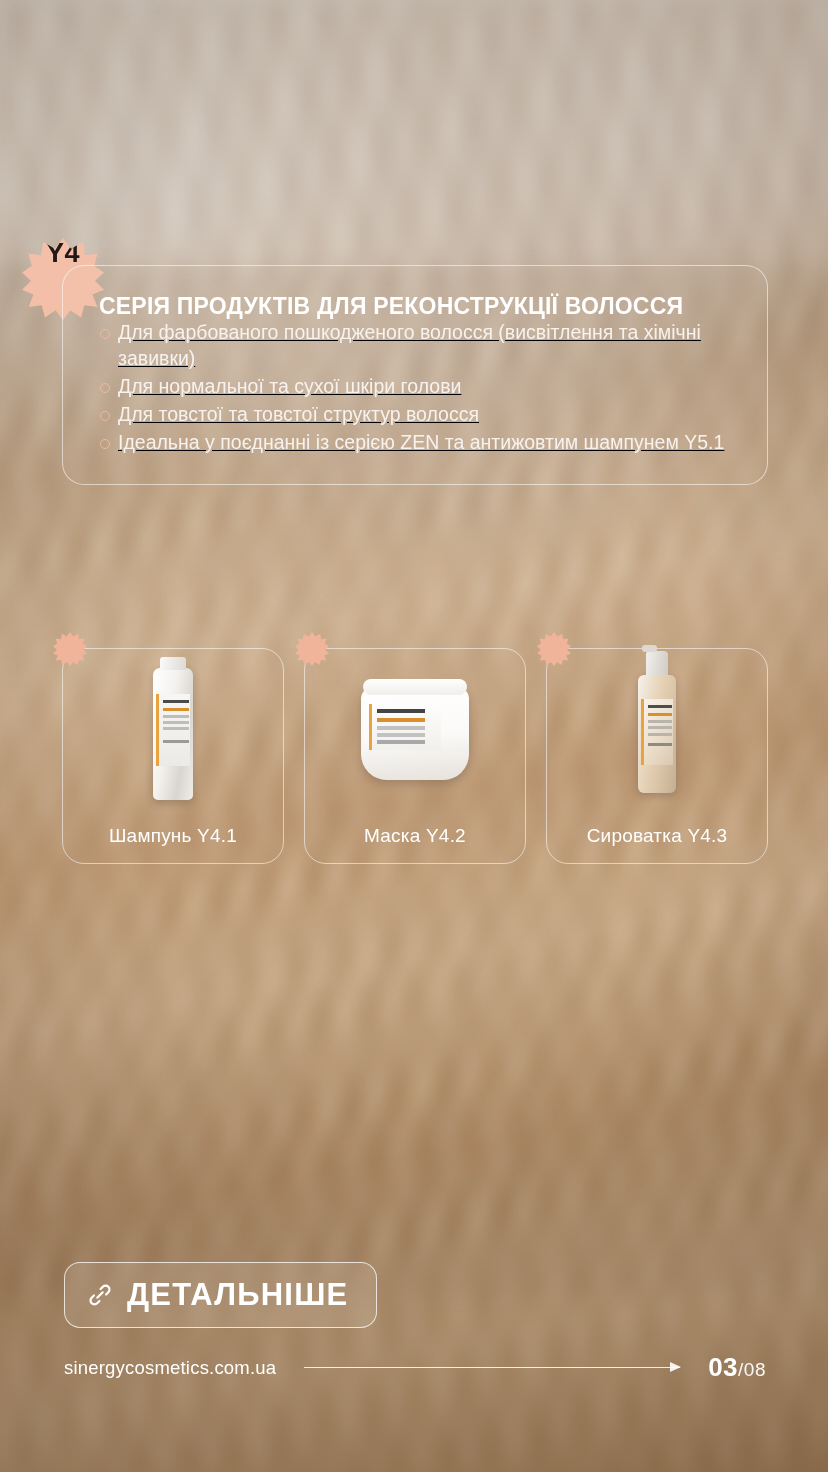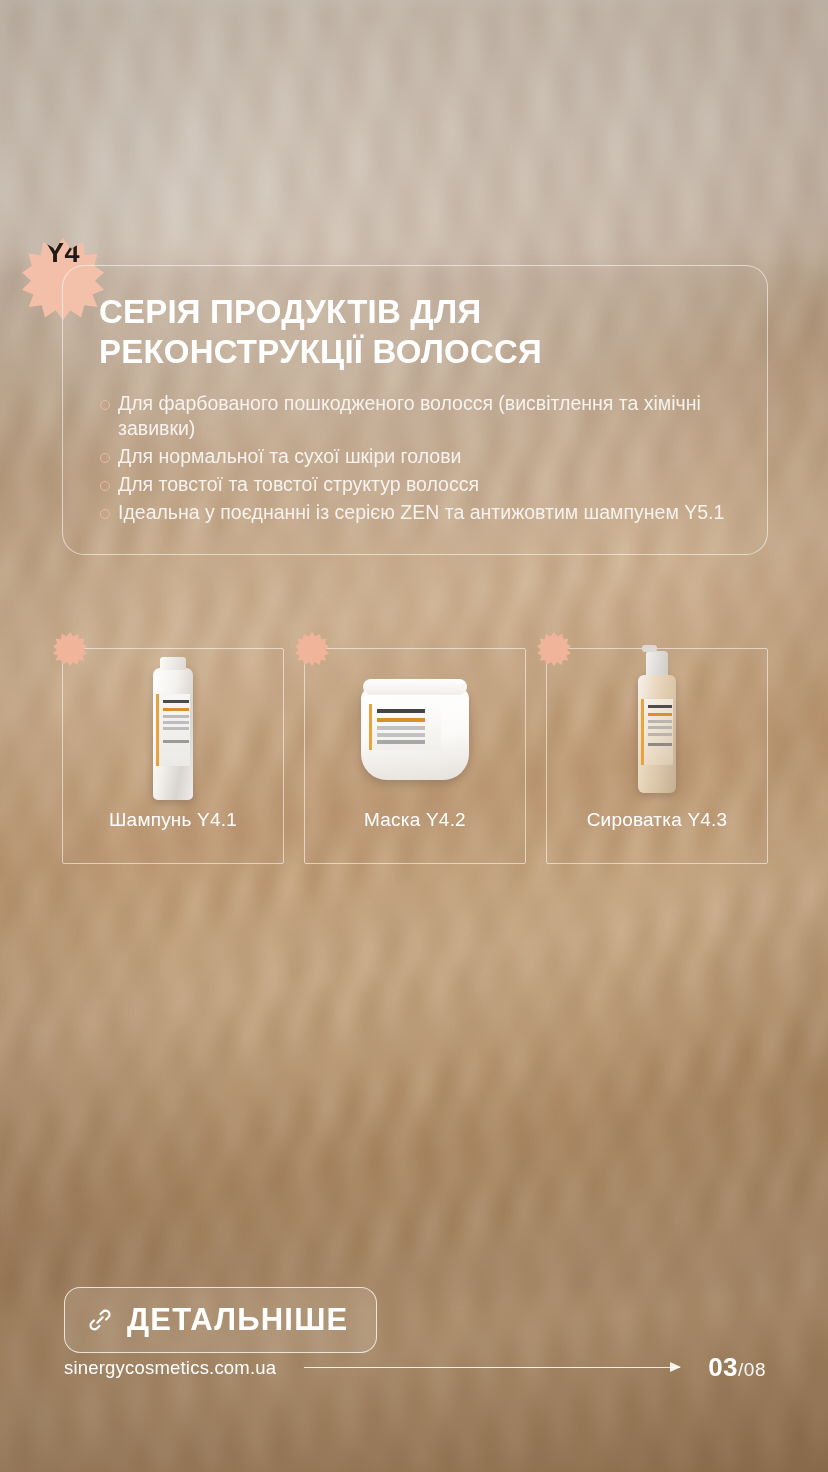--- a/index.html
+++ b/index.html
@@ -70,27 +70,26 @@
     position: absolute; left: 22px; top: 238px;
     width: 82px; height: 82px;
     display: flex; justify-content: center;
     background: #f3bfa8;
     color: #1f1a16;
     font-weight: 700; font-size: 27px; letter-spacing: .5px;
     clip-path: polygon(50% 0%,60% 13%,74% 5%,77% 21%,92% 19%,88% 34%,100% 42%,89% 52%,100% 63%,86% 69%,92% 84%,76% 82%,72% 97%,59% 88%,50% 100%,41% 88%,28% 97%,24% 82%,8% 84%,14% 69%,0% 63%,11% 52%,0% 42%,12% 34%,8% 19%,23% 21%,26% 5%,40% 13%);
   }
   .info-title {
     color: #ffffff;
-    font-size: 33px; font-weight: 700; line-height: 1.22;
+    font-size: 23px; font-weight: 700; line-height: 1.22;
     letter-spacing: .2px;
     text-transform: uppercase;
     max-width: 600px;
-    margin-bottom: 18px;
-  }
-  .bullets { list-style: none; }
+  }
+  .bullets { list-style: none; text-decoration: underline; }
   .bullets li {
     position: relative;
     color: #f7f2ee;
     font-size: 19.5px; line-height: 1.33;
     padding-left: 19px;
     margin-bottom: 2px;
   }
   .bullets li::before {
     content: "";
     position: absolute; left: 1px; top: 9px;
@@ -102,24 +101,24 @@
   
   .products {
     position: absolute; left: 62px; top: 648px;
     width: 706px; height: 216px;
     display: flex; gap: 20px;
   }
   .product-card {
     position: relative;
     flex: 1;
     border: 1px solid rgba(255,255,255,0.55);
-    border-radius: 2px;
+    border-radius: 22px;
     display: flex; flex-direction: column;
     align-items: center; justify-content: flex-end;
-    padding-bottom: 32px;
+    padding-bottom: 16px;
   }
   .star-mini {
     position: absolute; left: -10px; top: -17px;
     width: 34px; height: 34px;
     background: #f0b49a;
     clip-path: polygon(50% 0%,60% 13%,74% 5%,77% 21%,92% 19%,88% 34%,100% 42%,89% 52%,100% 63%,86% 69%,92% 84%,76% 82%,72% 97%,59% 88%,50% 100%,41% 88%,28% 97%,24% 82%,8% 84%,14% 69%,0% 63%,11% 52%,0% 42%,12% 34%,8% 19%,23% 21%,26% 5%,40% 13%);
   }
   .shot { position: absolute; left: 0; right: 0; top: 10px; height: 150px; display:flex; align-items:center; justify-content:center; }
   .product-label {
     color: #fff; font-size: 19px; letter-spacing: .2px;
@@ -206,21 +205,20 @@
   
   .cta {
     position: absolute; left: 64px; top: 1262px;
     display: inline-flex; align-items: center; gap: 14px;
     padding: 14px 28px 14px 22px;
     border: 1px solid rgba(255,255,255,0.75);
     border-radius: 16px;
     background: rgba(255,255,255,0.10);
     color: #fff;
     cursor: pointer;
-    margin-top: 25px;
   }
   .cta-label {
     font-size: 31px; font-weight: 700; letter-spacing: 1.2px;
     text-transform: uppercase;
   }
   .link-icon { width: 26px; height: 26px; display:block; }
 
   
   .footer {
     position: absolute; left: 64px; right: 62px; top: 1352px;

